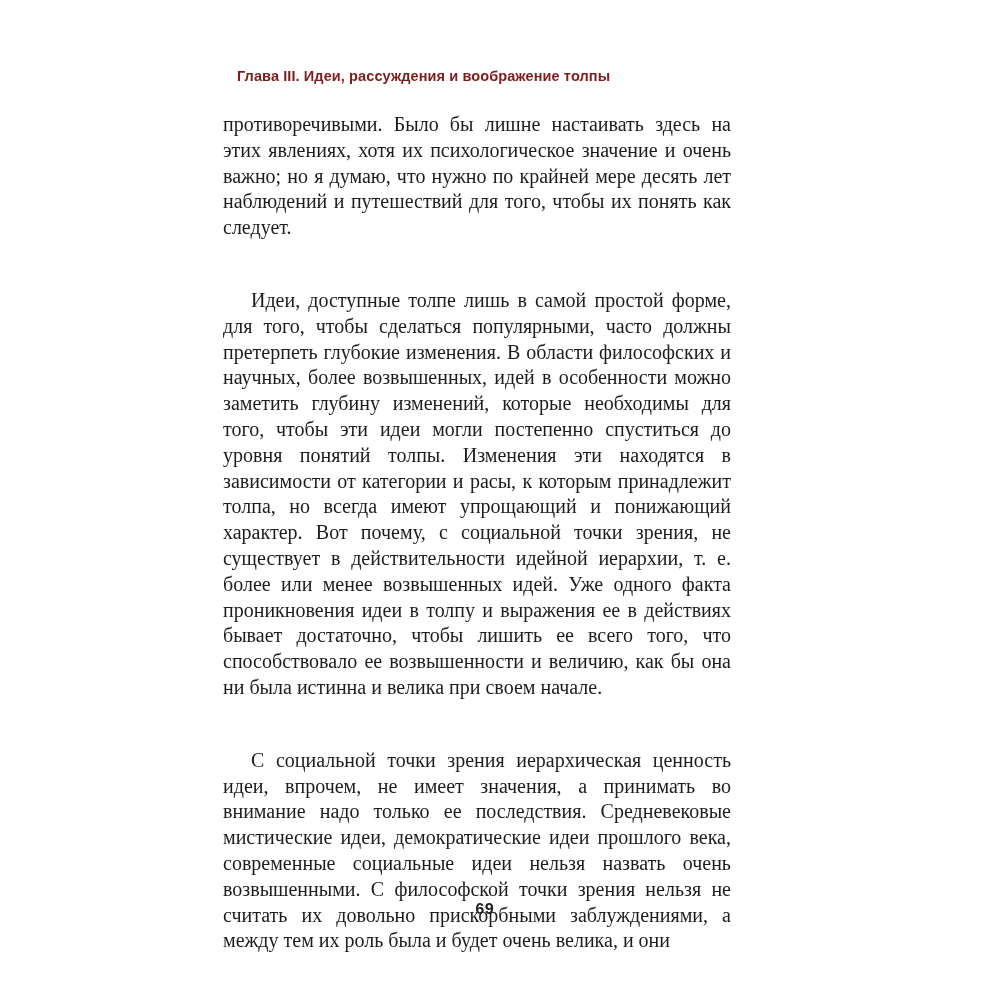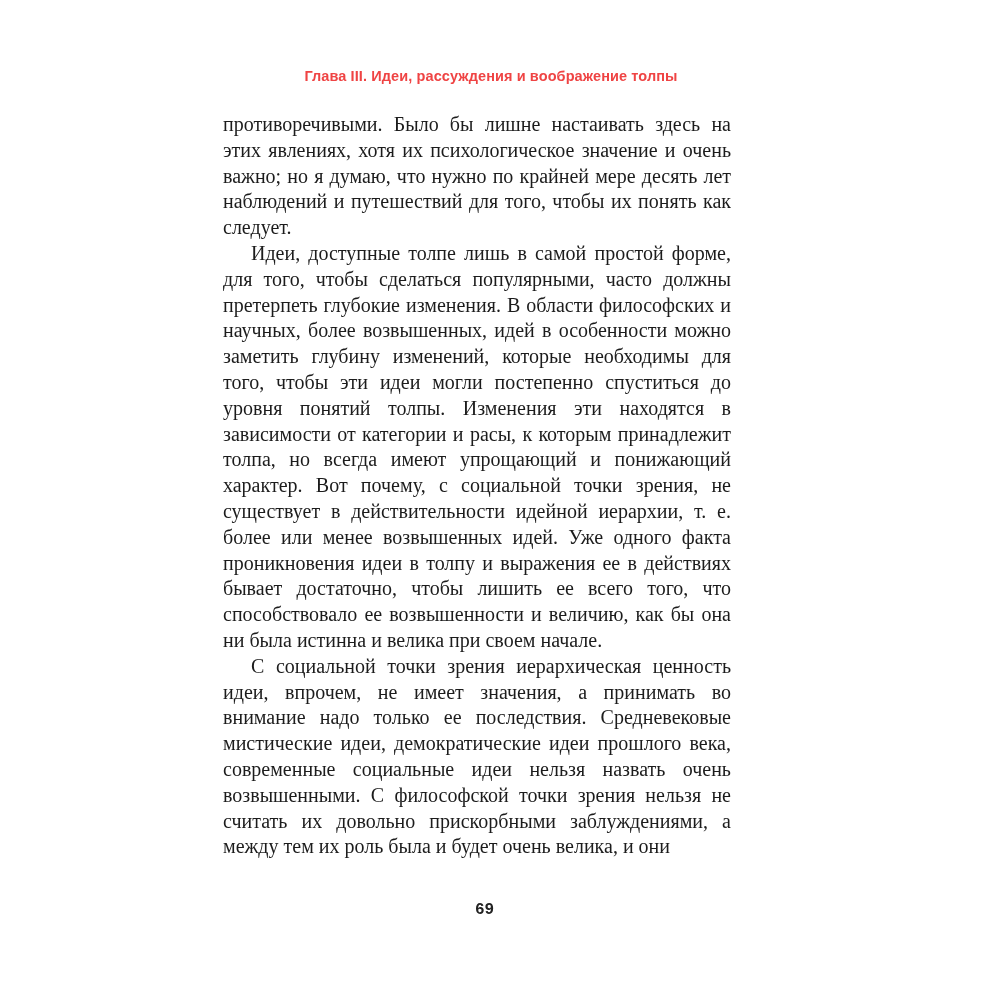--- a/index.html
+++ b/index.html
@@ -14,45 +14,46 @@
     background: #ffffff;
     overflow: hidden;
     font-family: "Liberation Serif", serif;
     color: #1c1c1c;
   }
   .running-head {
     position: absolute;
     top: 68px;
     left: 237px;
     width: 508px;
-    text-align: center;
+    text-align: left;
     font-family: "Liberation Sans", sans-serif;
     font-weight: bold;
     font-size: 14.5px;
     letter-spacing: 0.1px;
-    color: #ef4444;
+    color: #7f1d1d;
     white-space: nowrap;
   }
   .text-block {
     position: absolute;
     top: 112px;
     left: 223px;
     width: 508px;
     font-size: 20px;
     line-height: 25.8px;
     text-align: justify;
     text-justify: inter-word;
     color: #1c1c1c;
   }
   .text-block p {
     margin: 0;
     padding: 0;
   }
   .text-block p.indent {
     text-indent: 28px;
+    margin-top: 47px;
   }
   .page-number {
     position: absolute;
     top: 901px;
     left: 237px;
     width: 495px;
     text-align: center;
     font-family: Liberation Mono, monospace;
     font-weight: bold;
     font-size: 16px;

